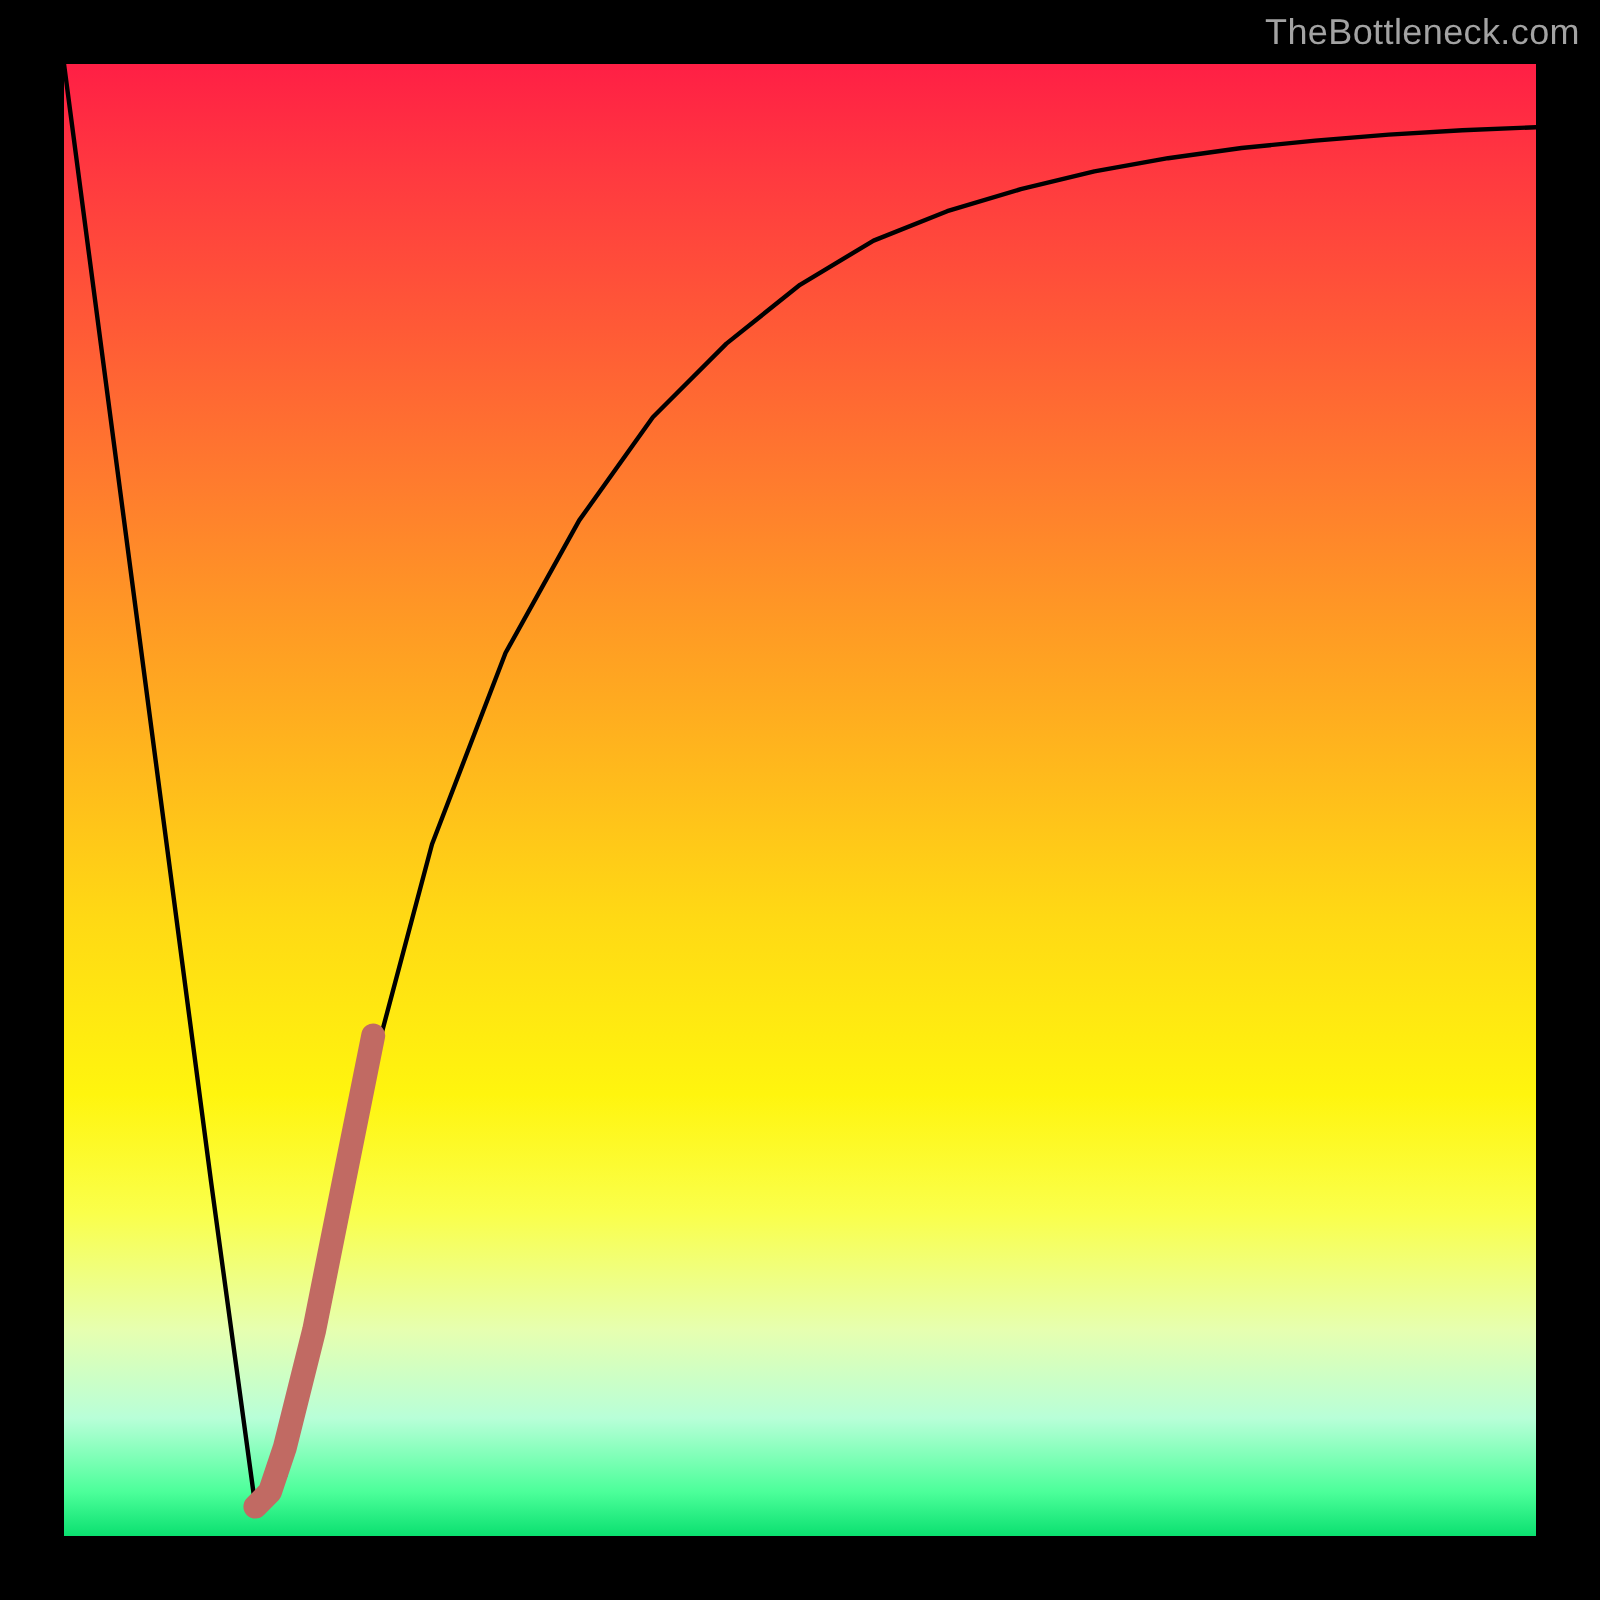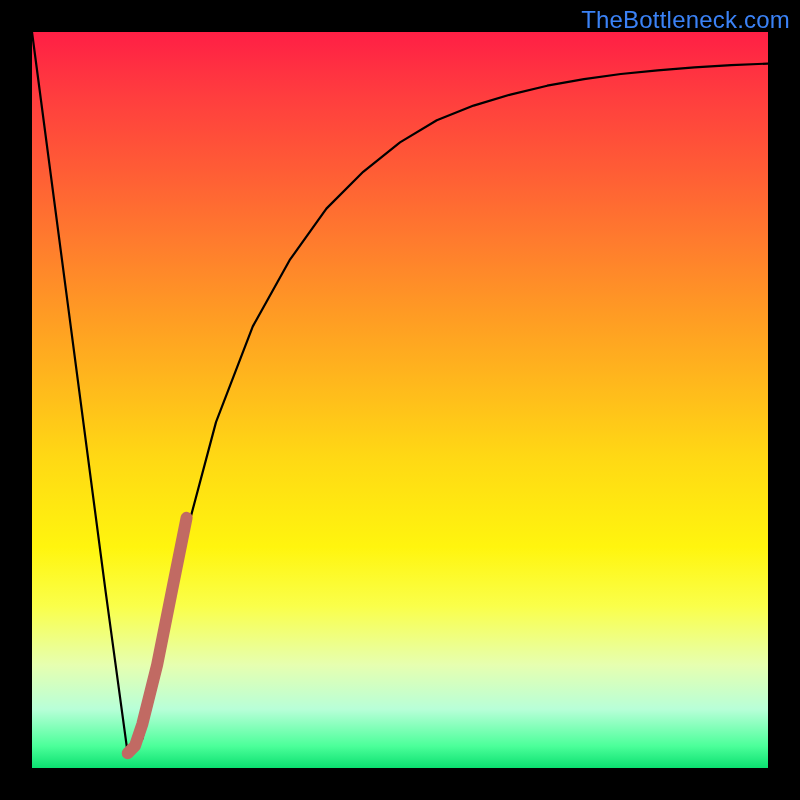--- a/index.html
+++ b/index.html
@@ -49,22 +49,22 @@
   .curve-svg {
     position: absolute;
     left: 0; top: 0;
     width: 100%;
     height: 100%;
   }
   .watermark {
     position: absolute;
     top: 6px;
     right: 10px;
-    color: #3b82f6;
-    font-size: 24px;
+    color: #a3a3a3;
+    font-size: 18px;
     font-weight: 500;
     letter-spacing: 0.2px;
     user-select: none;
   }
 </style>
 </head>
 <body>
 
 <div class="frame">
 

